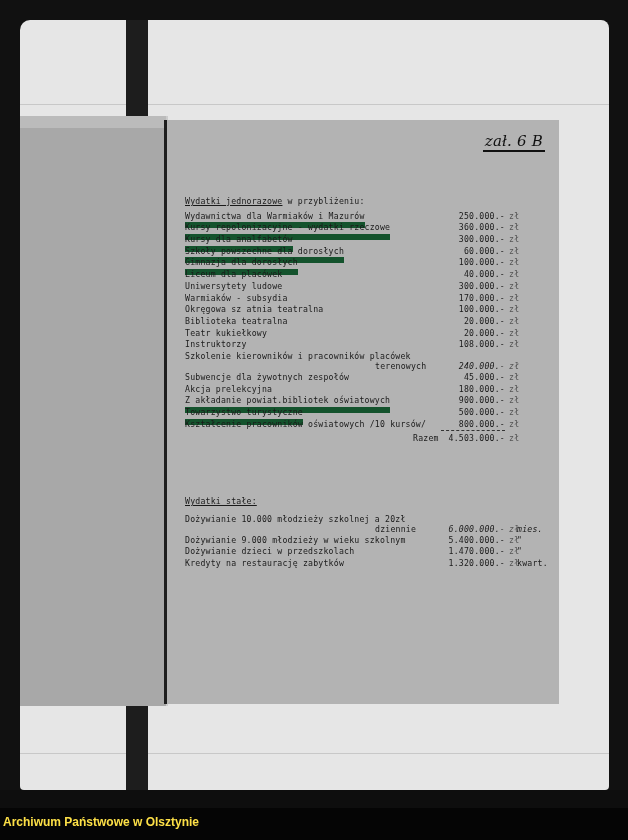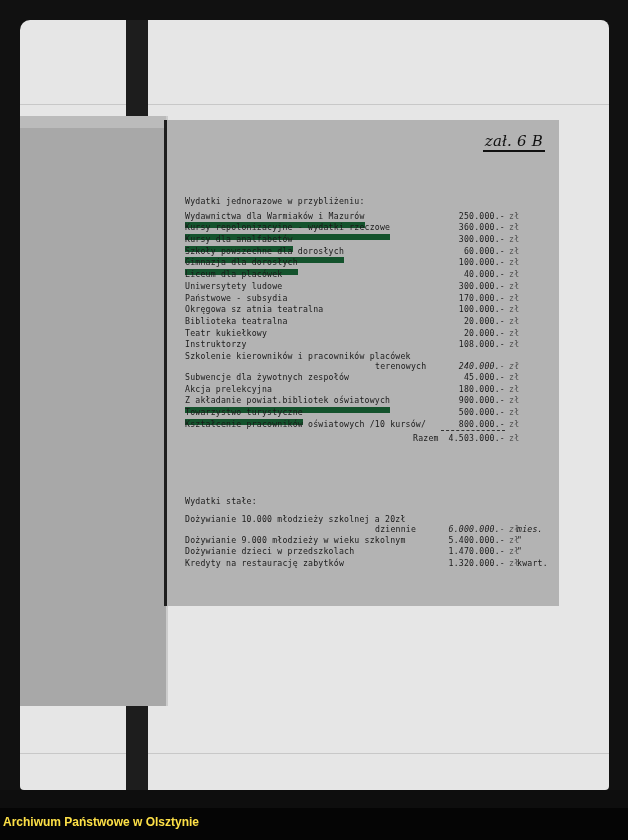--- a/index.html
+++ b/index.html
@@ -3,27 +3,27 @@
 <meta charset="utf-8">
 <style>
   html, body { margin:0; padding:0; }
   body { width:628px; height:840px; background:#050505; position:relative; overflow:hidden; font-family:"DejaVu Sans Mono", monospace; }
   .film { position:absolute; left:0; top:0; width:628px; height:808px; background:#111; }
   .frame { position:absolute; left:20px; top:20px; width:589px; height:770px; background:#e6e6e6; border-radius:10px 8px 4px 4px; overflow:hidden; }
   .frame-line { position:absolute; left:0; right:0; height:1px; background:#c8c8c8; }
   .post { position:absolute; left:106px; top:0; width:22px; height:770px; background:#1d1d1d; }
   .left-sheet { position:absolute; left:0; top:96px; width:146px; height:590px; background:#a8a8a8; border-right:2px solid #ccc; }
   .left-sheet-top { position:absolute; left:0; top:96px; width:146px; height:12px; background:#bbb; }
-  .doc { position:absolute; left:144px; top:100px; width:392px; height:486px; background:#b3b3b3; border-left:3px solid #1e1e1e; }
+  .doc { position:absolute; left:144px; top:100px; width:392px; height:584px; background:#b3b3b3; border-left:3px solid #1e1e1e; }
   .doc-inner { position:absolute; left:0; top:0; right:0; bottom:0; color:#1a1a1a; font-size:8.2px; letter-spacing:0.2px; }
   .ref { position:absolute; right:14px; top:12px; font-family:"DejaVu Serif", serif; font-style:italic; font-size:15px; color:#111; border-bottom:2px solid #111; padding:0 2px; }
   .title { position:absolute; left:18px; top:46px; width:340px; line-height:13px; }
   .title .l2 { padding-left:76px; }
   .section { position:absolute; left:18px; }
-  .section-head { }
+  .section-head { text-decoration:underline; }
   .row { position:relative; height:11.7px; line-height:11.7px; white-space:nowrap; }
   .row .lbl { position:absolute; left:0; }
   .row .amt { position:absolute; left:256px; width:64px; text-align:right; }
   .row .cur { position:absolute; left:324px; color:#555; }
   .row .suf { position:absolute; left:332px; }
   .row.tall { height:21px; }
   .row.tall .lbl2 { position:absolute; left:190px; top:10px; }
   .row.tall .amt, .row.tall .cur, .row.tall .suf { top:10px;font-style:italic; }
   .ul { border-bottom:6px solid #14532d; }
   .total { position:absolute; left:228px; }
@@ -81,21 +81,21 @@
             <span class="lbl">Liceum dla placówek</span>
             <span class="amt">40.000.-</span>
             <span class="cur">zł</span>
           </div>
         <div class="row">
             <span class="lbl">Uniwersytety ludowe</span>
             <span class="amt">300.000.-</span>
             <span class="cur">zł</span>
           </div>
         <div class="row">
-            <span class="lbl">Państwowe - subsydia</span>
+            <span class="lbl">Warmiaków - subsydia</span>
             <span class="amt">170.000.-</span>
             <span class="cur">zł</span>
           </div>
         <div class="row">
             <span class="lbl">Okręgowa sz atnia teatralna</span>
             <span class="amt">100.000.-</span>
             <span class="cur">zł</span>
           </div>
         <div class="row">
             <span class="lbl">Biblioteka teatralna</span>

